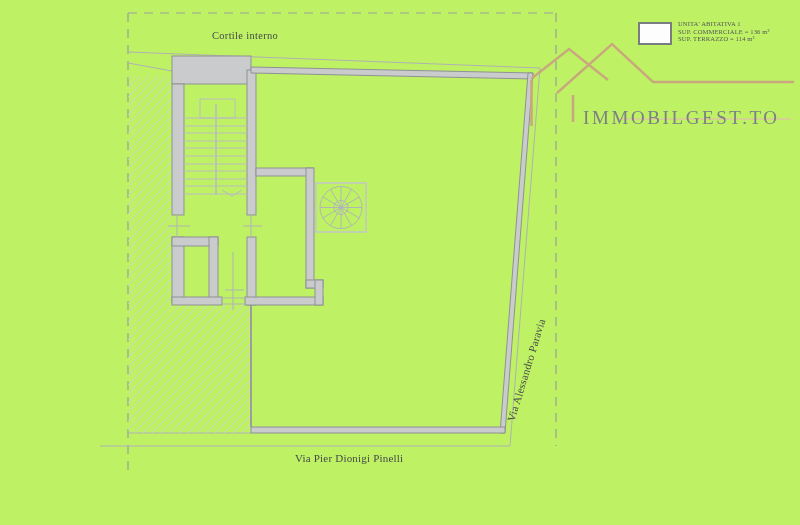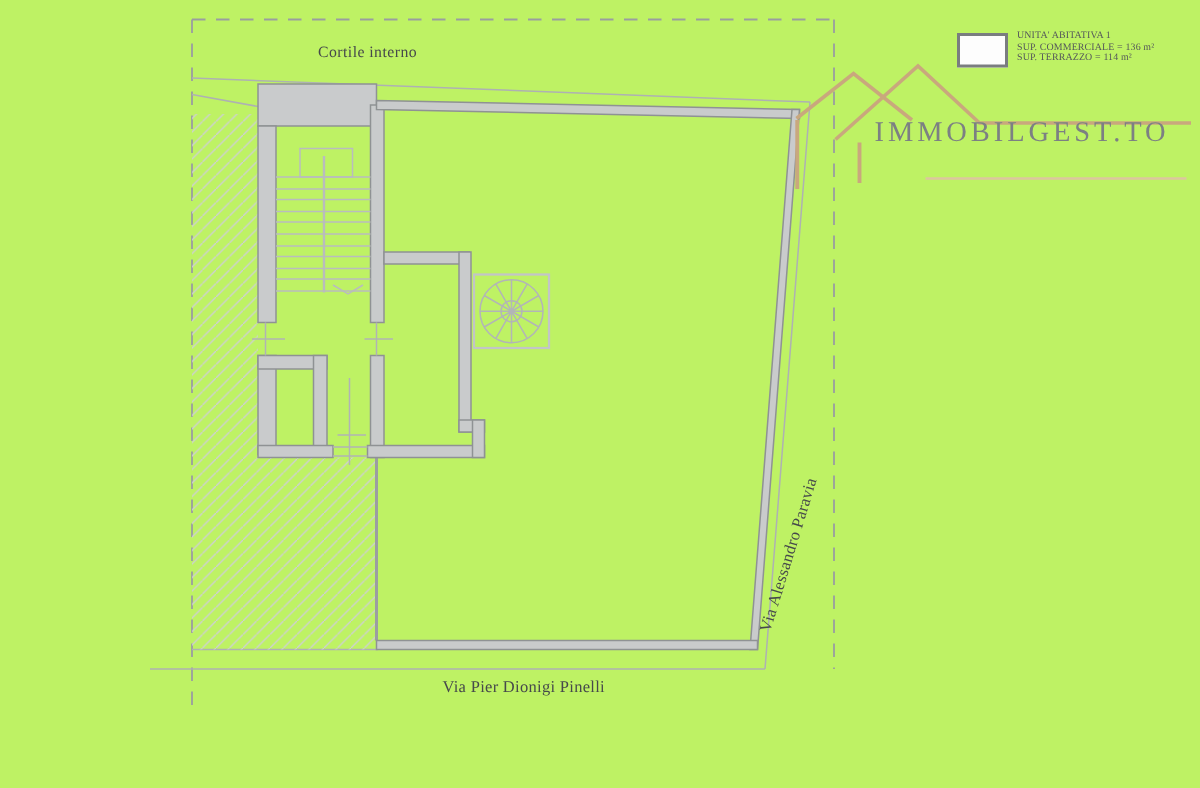--- a/index.html
+++ b/index.html
@@ -17,21 +17,21 @@
     white-space:nowrap;
   }
   .courtyard-label{left:212px;top:30px;font-size:10.5px;letter-spacing:.3px;}
   .street-bottom-label{left:295px;top:452px;font-size:11px;letter-spacing:.2px;text-align:right;}
   .street-right-label{
     left:451px;top:364px;width:150px;text-align:center;
     font-size:11px;letter-spacing:.2px;
     transform:rotate(-73deg);transform-origin:center;
   }
   .brand-text{
-    left:583px;top:78px;
+    left:583px;top:107px;
     font-size:19px;letter-spacing:2.6px;
     color:#7c8083;font-weight:400;
   }
   .legend{
     position:absolute;left:638px;top:20px;width:160px;height:26px;
   }
   .legend-box{
     position:absolute;left:0;top:2px;width:30px;height:19px;
     background:#fdfdfd;border:2px solid #7a7d80;
   }

